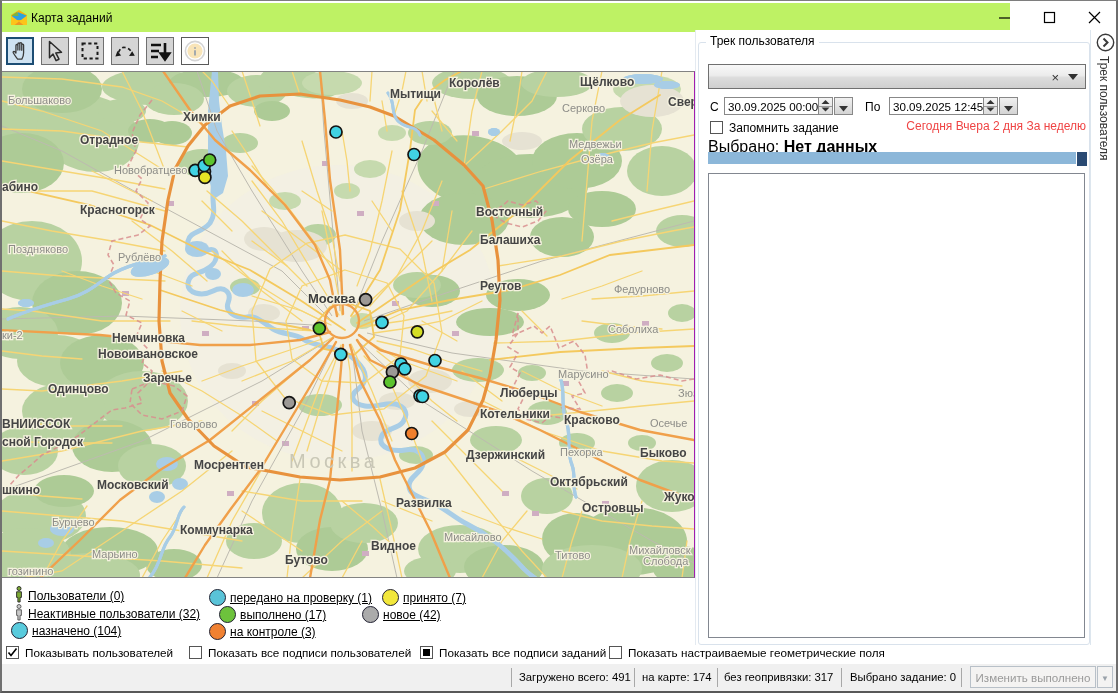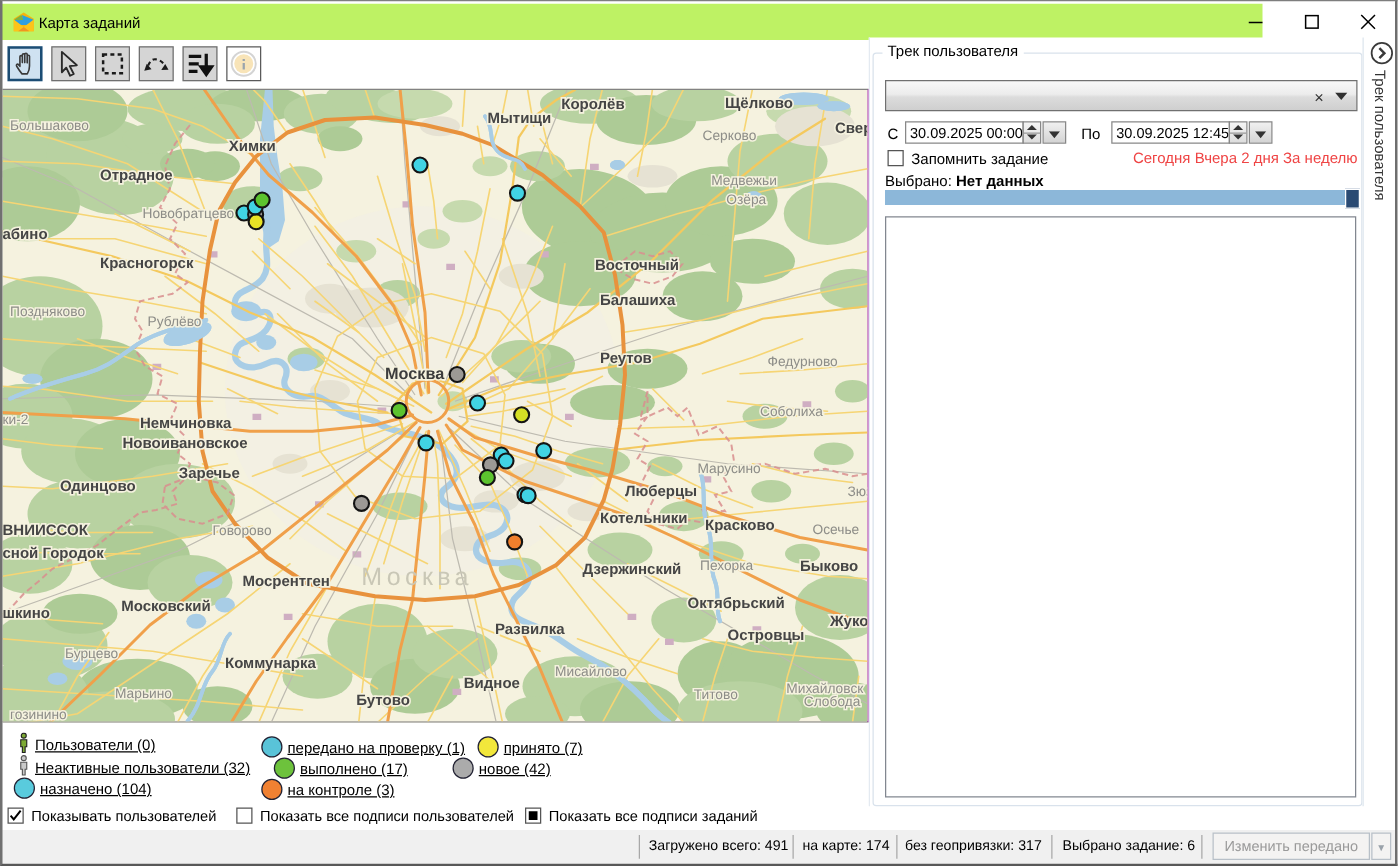--- a/index.html
+++ b/index.html
@@ -523,33 +523,34 @@
  <div class="lgrow" style="left:380px;top:10px"><span class="lgc" style="background:#f2e73b"></span>принято (7)</div>
  <div class="lgrow" style="left:360px;top:27px"><span class="lgc" style="background:#ababab"></span>новое (42)</div>
 </div>
 
 <div id="cbrow">
  <span style="position:absolute;left:4px;top:1px"><span class="cb"><svg width="11" height="11" viewBox="0 0 11 11" style="position:absolute;left:0;top:0">
           <path d="M1.5 5.5 L4 8.5 L9.5 1.5" fill="none" stroke="#000" stroke-width="1.6"></path>
         </svg></span>Показывать пользователей</span>
  <span style="position:absolute;left:187px;top:1px"><span class="cb"></span>Показать все подписи пользователей</span>
  <span style="position:absolute;left:418px;top:1px"><span class="cb"><span style="position:absolute;left:2px;top:2px;width:7px;height:7px;background:#000"></span></span>Показать все подписи заданий</span>
+ <span style="position:absolute;left:607px;top:1px"><span class="cb"></span>Показать настраиваемые геометрические поля</span>
 </div>
 
 <div id="status">
  <div class="sep" style="left:510px"></div>
  <div class="stxt" style="left:518px">Загружено всего: 491</div>
  <div class="sep" style="left:633px"></div>
  <div class="stxt" style="left:641px">на карте: 174</div>
  <div class="sep" style="left:716px"></div>
  <div class="stxt" style="left:723px">без геопривязки: 317</div>
  <div class="sep" style="left:840px"></div>
- <div class="stxt" style="left:849px">Выбрано задание: 6</div>
+ <div class="stxt" style="left:849px">Выбрано задание: 0</div>
  <div class="sep" style="left:960px"></div>
- <div style="position:absolute;left:969px;top:2px;width:126px;height:22px;background:#f4f3f2;border:1px solid #b8c0c8;box-sizing:border-box;color:#9a9a9a;font-size:11.6px;text-align:center;padding-top:4px;white-space:nowrap;overflow:hidden">Изменить передано</div>
+ <div style="position:absolute;left:969px;top:2px;width:126px;height:22px;background:#f4f3f2;border:1px solid #b8c0c8;box-sizing:border-box;color:#9a9a9a;font-size:11.6px;text-align:center;padding-top:4px;white-space:nowrap;overflow:hidden">Изменить выполнено</div>
  <div style="position:absolute;left:1096px;top:2px;width:16px;height:22px;background:#f4f3f2;border:1px solid #b8c0c8;box-sizing:border-box;color:#9aa2aa;font-size:8px;text-align:center;padding-top:7px">▼</div>
 </div>
 
 <div id="rpanel">
  <div id="gbox">
   <div class="cap">Трек пользователя</div>
   <div class="combo">
         <span style="position:absolute;right:26px;top:5px;font-size:13px;color:#333">×</span>
     <svg style="position:absolute;right:7px;top:9px" width="10" height="7">
           <path d="M0 0 L10 0 L5 6 Z" fill="#303030"></path>
@@ -570,21 +571,21 @@
   <div class="spin" style="left:284px;top:54px">
     <svg width="13" height="16" viewBox="0 0 13 16">
           <path d="M2.5 6 L6.5 2 L10.5 6 Z" fill="#333"></path>
           <path d="M2.5 9.5 L6.5 13.5 L10.5 9.5 Z" fill="#333"></path>
         </svg></div>
   <div class="drop" style="left:300px;top:54px"><svg width="9" height="6" style="margin-top:6px">
           <path d="M0 0 L9 0 L4.5 5.5 Z" fill="#333"></path>
         </svg></div>
   <div style="position:absolute;left:11px;top:75px"><span class="cb"></span><span style="font-size:12px">Запомнить задание</span></div>
   <div style="position:absolute;right:3px;top:76px;font-size:12px;white-space:nowrap"><a class="lnk">Сегодня</a>&nbsp;<a class="lnk">Вчера</a>&nbsp;<a class="lnk">2 дня</a>&nbsp;<a class="lnk">За неделю</a></div>
-  <div style="position:absolute;left:9px;top:95px;font-size:12px">Выбрано: <b>Нет данных</b></div>
+  <div style="position:absolute;left:9px;top:95px;font-size:16px">Выбрано: <b>Нет данных</b></div>
   <div style="position:absolute;left:9px;top:109px;width:378px;height:12px;background:#8cb7d9"></div>
   <div style="position:absolute;left:377px;top:108px;width:10px;height:14px;background:#2a4a73;border:1px solid #fff"></div>
   <div style="position:absolute;left:9px;top:130px;width:377px;height:465px;background:#fff;border:1px solid #828790;box-sizing:border-box"></div>
  </div>
 </div>
 
 <div id="vtab"></div>
 <svg style="position:absolute;left:1096px;top:33px" width="19" height="19" viewBox="0 0 19 19">
     <circle cx="9.5" cy="9.5" r="8.2" fill="none" stroke="#3a3a3a" stroke-width="1.4"></circle>
     <path d="M7.5 5.5 L11.5 9.5 L7.5 13.5" fill="none" stroke="#3a3a3a" stroke-width="2"></path>

